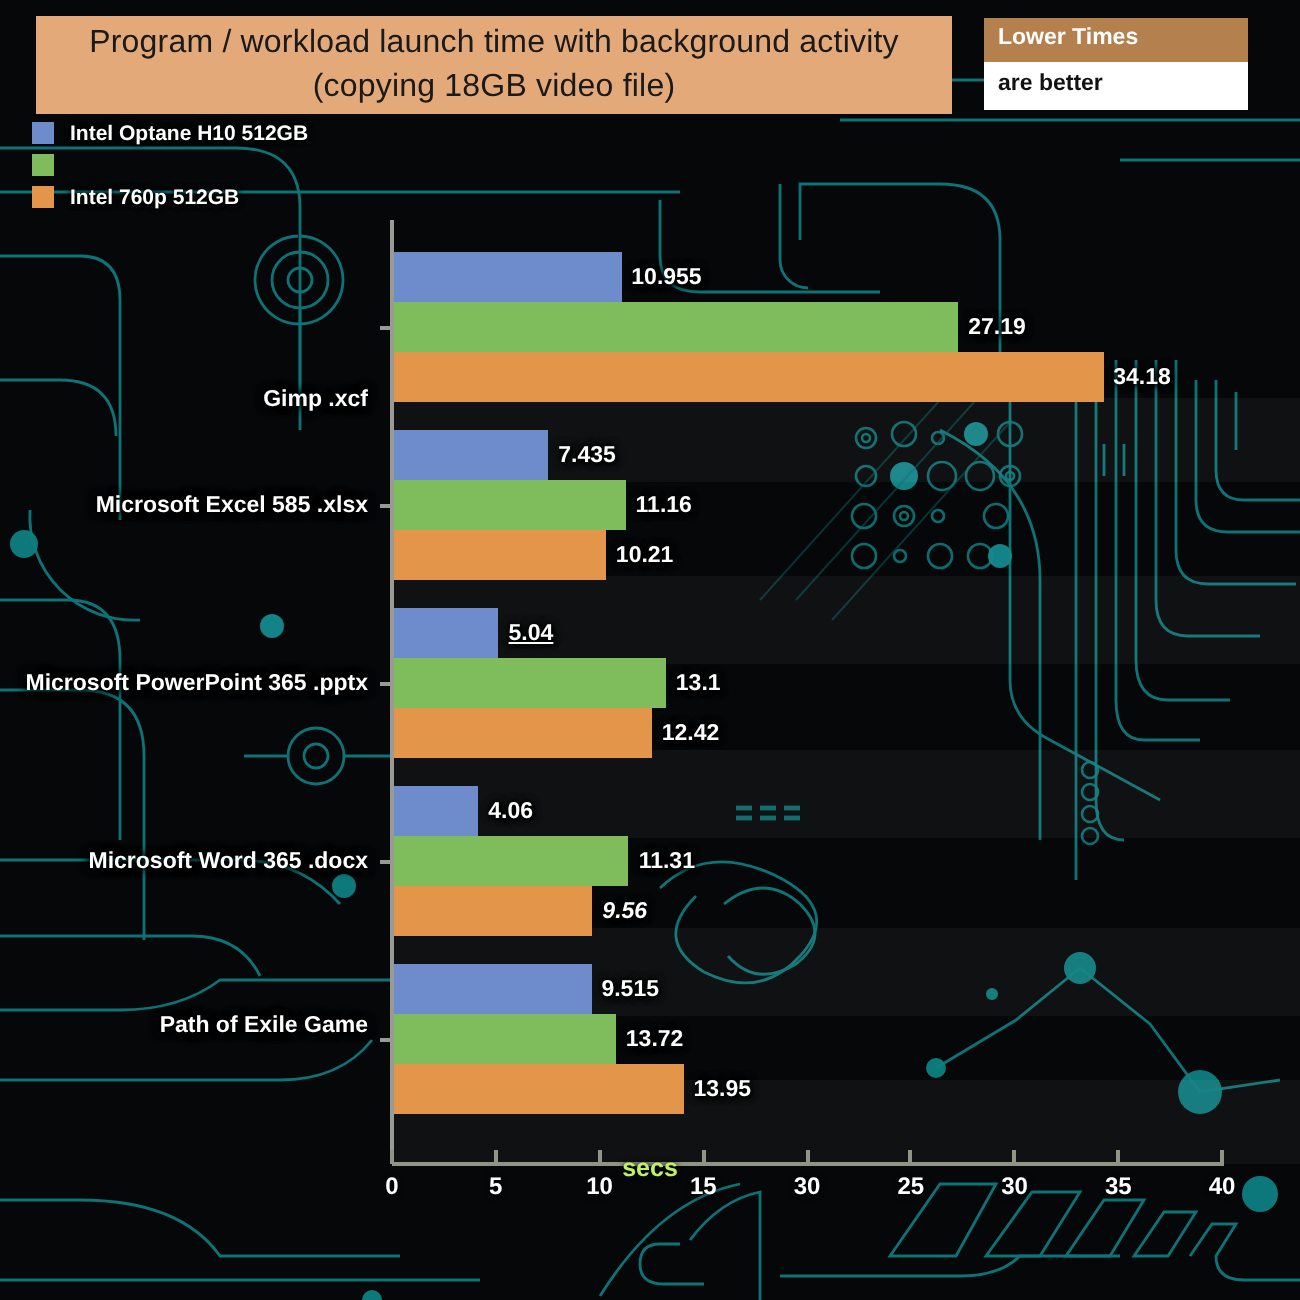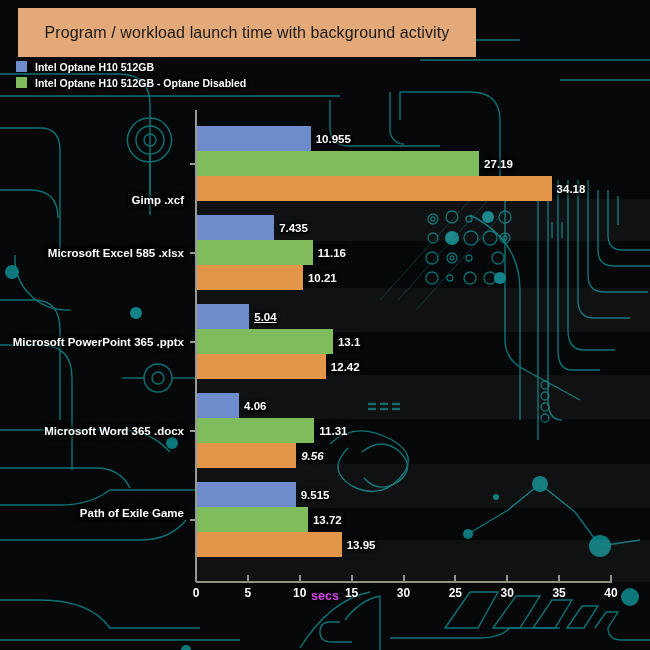--- a/index.html
+++ b/index.html
@@ -127,24 +127,24 @@
   }
   .ytick {
     position:absolute;
     left:190px;
     width:6px;
     height:2px;
     background:#9a9a94;
   }
   .xaxis-title {
     position:absolute;
-    top:589px;
+    top:577px;
     left:0; width:650px;
     text-align:center;
-    color:#d946ef;
+    color:#bef264;
     font-size:12.5px;
     font-weight:bold;
     text-shadow:0 0 3px #000;
   }
   .cat-wrap { position:absolute; left:0; width:188px; }
   .cat-text {
     position:absolute;
     right:4px;
     color:#ffffff;
     font-size:11.5px;
@@ -303,32 +303,40 @@
     <div class="band" style="top:199px;height:42px;"></div>
     <div class="band" style="top:288px;height:44px;"></div>
     <div class="band" style="top:375px;height:44px;"></div>
     <div class="band" style="top:464px;height:44px;"></div>
     <div class="band" style="top:540px;height:42px;"></div>
   </div>
 
   <div class="title-box">
     <div>
       <span>Program / workload launch time with background activity</span>
+      <span>(copying 18GB video file)</span>
     </div>
   </div>
 
+  <div class="callout">
+    <div class="callout-top">Lower Times</div>
+    <div class="callout-bottom">are better</div>
+  </div>
 
   <div class="legend">
     <div class="legend-row">
       <span class="legend-swatch" style="background:#6E8CCC"></span>
       <span class="legend-label">Intel Optane H10 512GB</span>
     </div>
     <div class="legend-row">
       <span class="legend-swatch" style="background:#7FBC5C"></span>
-      <span class="legend-label">Intel Optane H10 512GB - Optane Disabled</span>
+    </div>
+    <div class="legend-row">
+      <span class="legend-swatch" style="background:#E3954A"></span>
+      <span class="legend-label">Intel 760p 512GB</span>
     </div>
   </div>
 
   <div class="plot">
     <div class="axis-y"></div>
     <div class="axis-x"></div>
 
     <div id="xticks">
         <div class="tick" style="left: 195px;"></div>
         <div class="tick-label" style="left: 196px;">0</div>

